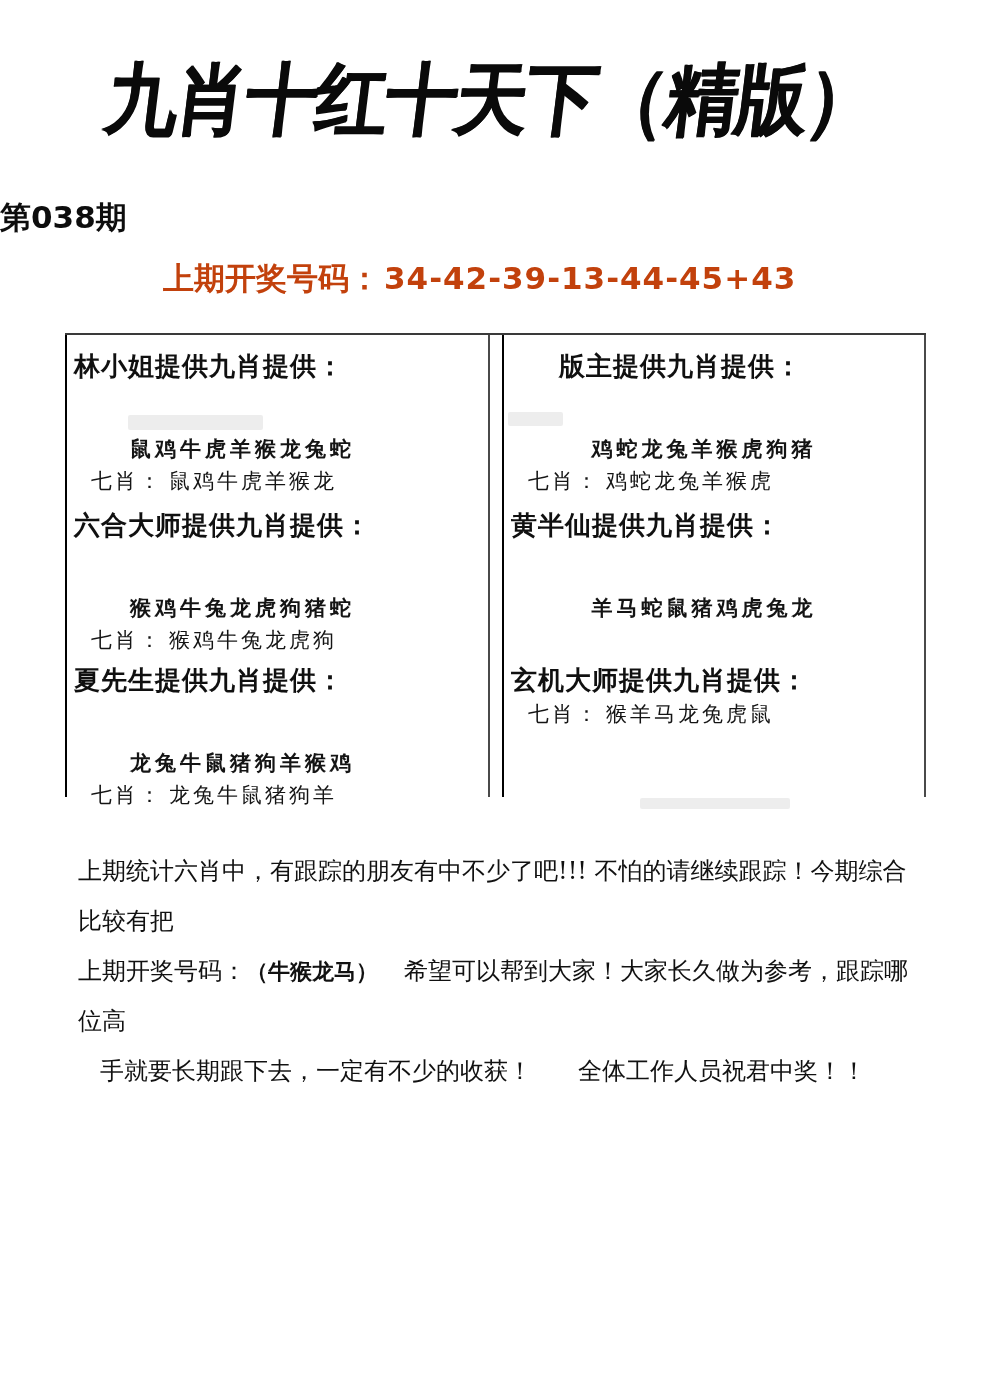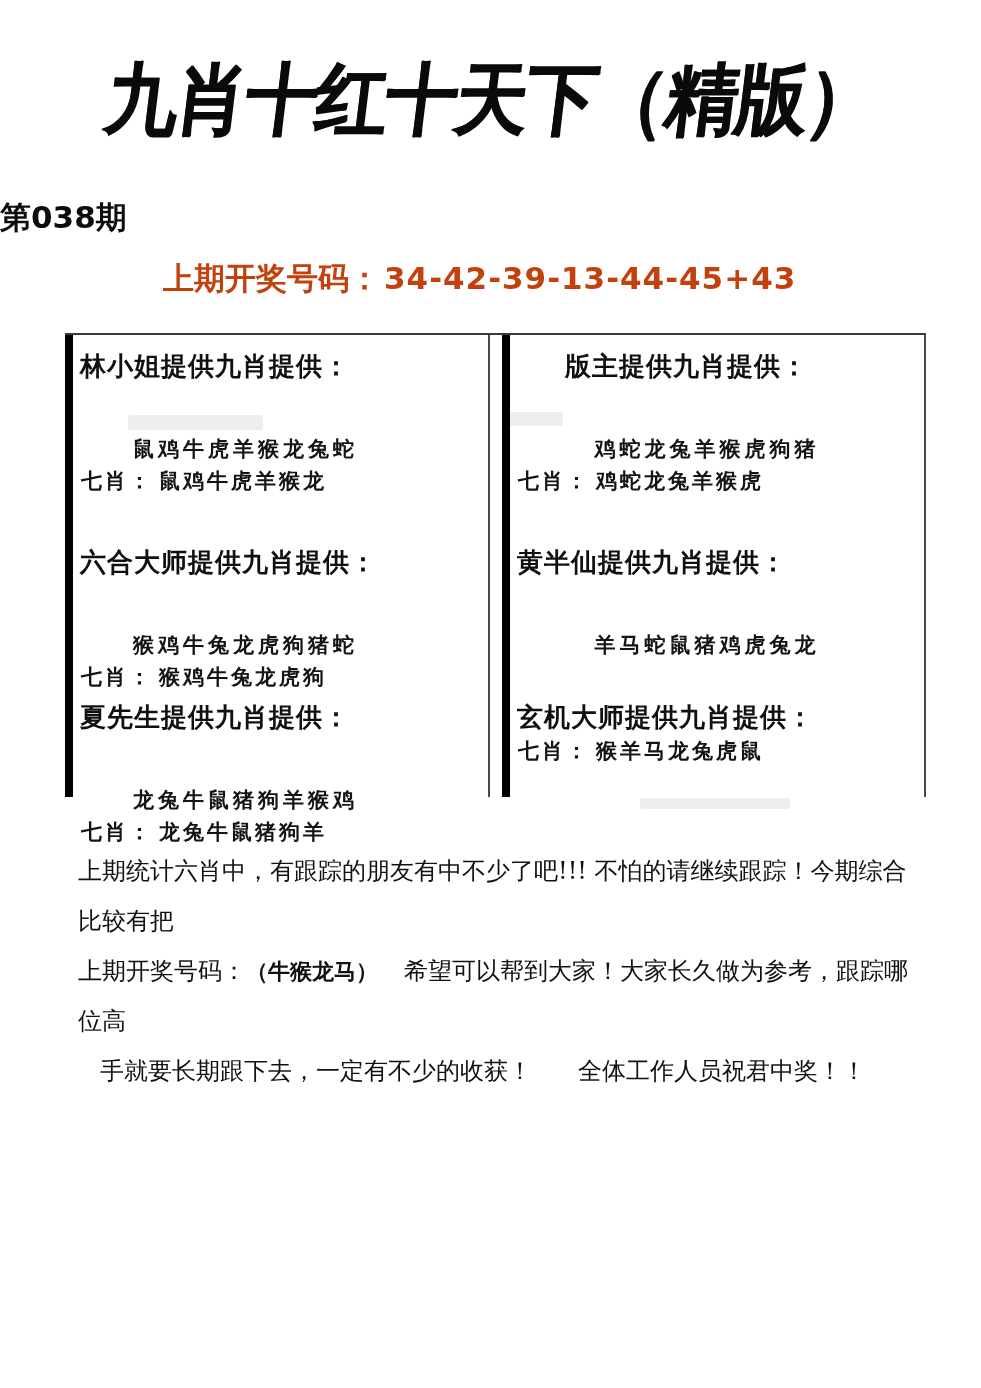--- a/index.html
+++ b/index.html
@@ -50,30 +50,30 @@
 
   
   .grid{
     position:absolute;top:333px;left:65px;
     width:861px;height:462px;
     border-top:2px solid #3a3a3a;
     display:flex;
   }
   .col{
     box-sizing:border-box;
-    border-left:8px solid #000000;
+    border-left:2px solid #000000;
     border-right:2px solid #4a4a4a;
     height:462px;
   }
   .col.left{width:425px;}
   .col.right{width:424px;margin-left:12px;}
 
   .sec{box-sizing:border-box;}
   .col .sec:nth-child(1){height:174px;padding-top:15px;}
-  .col .sec:nth-child(2){height:155px;margin-top:37px;}
+  .col .sec:nth-child(2){height:155px;}
   .col .sec:nth-child(3){height:133px;}
 
   .provider{
     margin:0;
     padding-left:7px;
     font-size:26px;
     font-weight:bold;
     letter-spacing:1px;
     line-height:32px;
     color:#101010;
@@ -88,23 +88,23 @@
     font-weight:bold;
     letter-spacing:4px;
     color:#141414;
     white-space:nowrap;
   }
   .col.left .nine{padding-right:70px;}
   .col.right .nine{padding-right:20px;}
 
   .seven{
     margin-top:4px;
-    padding-left:8px;
+    padding-left:24px;
     font-size:21px;
-    font-weight:bold;
+    font-weight:normal;
     letter-spacing:3px;
     color:#141414;
     white-space:nowrap;
   }
   .seven .seven-val{margin-left:6px;}
 
   
   .footer{
     position:absolute;top:846px;left:78px;width:838px;
     font-size:24px;

